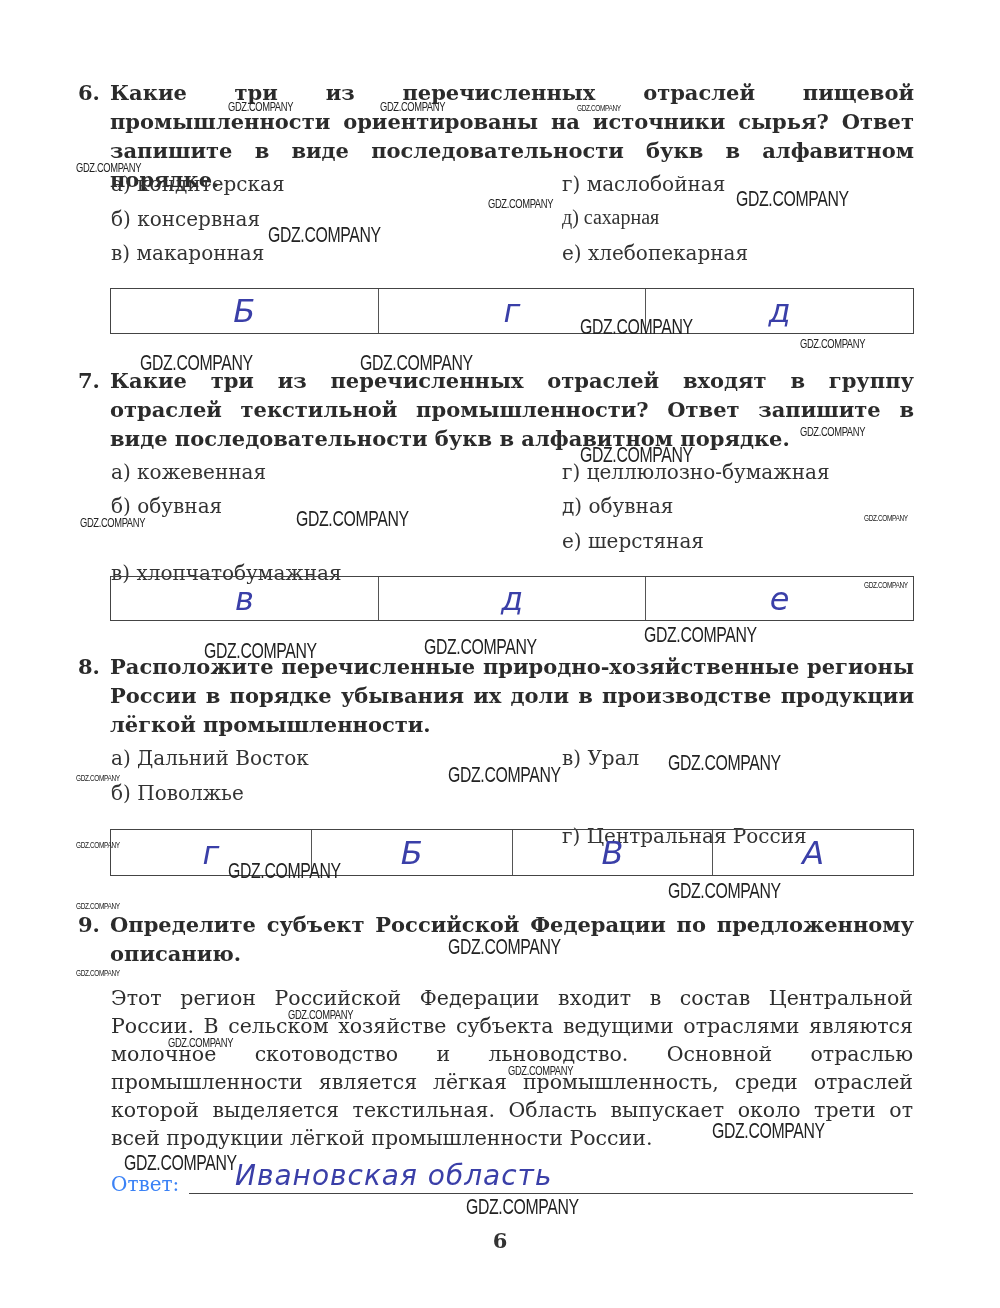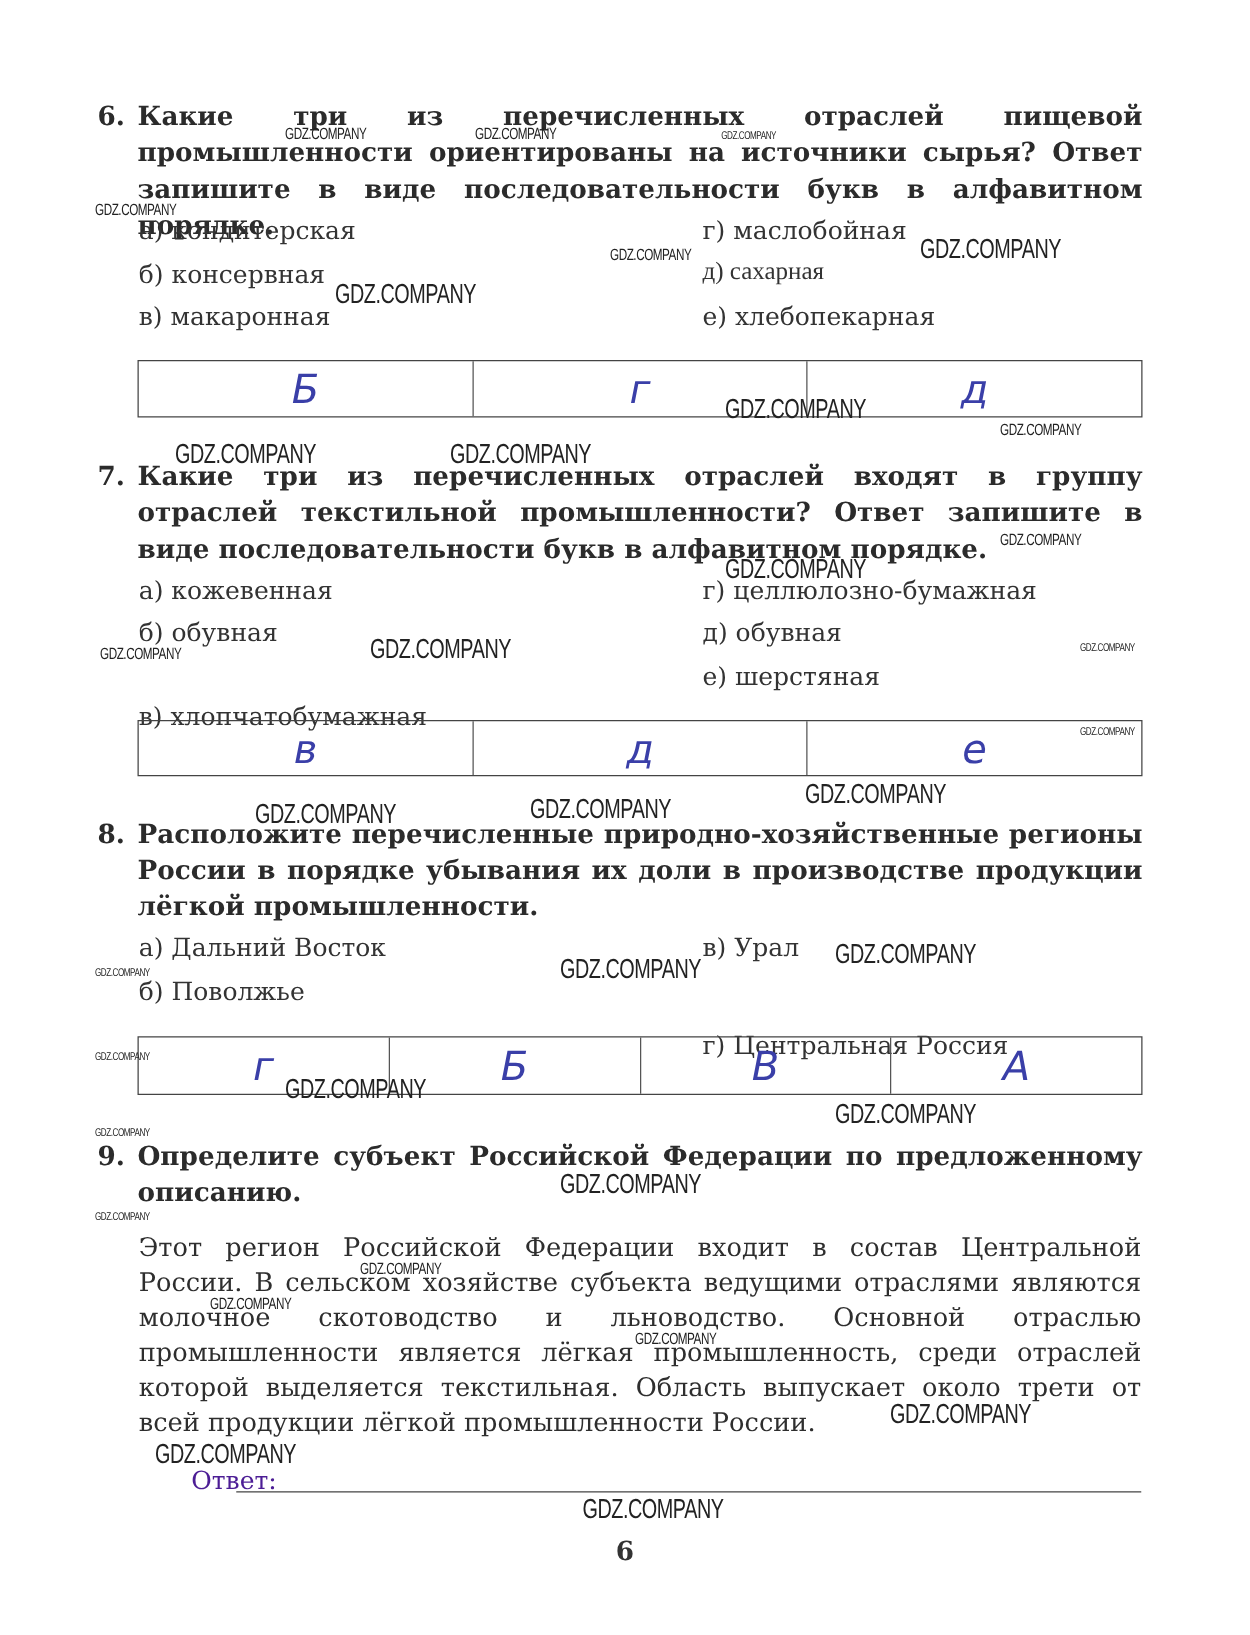--- a/index.html
+++ b/index.html
@@ -11,21 +11,21 @@
   .q-title .txt { display:block; padding-left:32px; }
   .opt { position:absolute; font-size:20px; color:#333; white-space:nowrap; }
   .ans-table { position:absolute; left:110px; width:802px; border:1.5px solid #444; display:flex; }
   .ans-cell { flex:1; border-right:1.2px solid #555; position:relative; height:100%;
               font-family:"DejaVu Sans", sans-serif; color:#3a3fa8; font-size:32px; font-style:italic;
               display:flex; align-items:center; justify-content:center; }
   .ans-cell:last-child { border-right:none; }
   .para { position:absolute; left:111px; width:802px; font-size:20.5px; line-height:28px; text-align:justify;
           text-align-last:left; color:#2e2e2e; }
   .answer-line { position:absolute; left:111px; top:1168px; width:802px; height:30px; }
-  .answer-label { position:absolute; left:0; bottom:2px; font-size:20px; color:#4c1d95;margin-left:42px; }
+  .answer-label { position:absolute; left:0; bottom:2px; font-size:20px; color:#3b82f6; }
   .answer-underline { position:absolute; left:78px; right:0; bottom:4px; border-bottom:1.5px solid #444; }
   .answer-value { position:absolute; left:124px; bottom:6px; font-family:"DejaVu Sans", sans-serif;
                   font-style:italic; font-size:28px; color:#3a3fa8; letter-spacing:1px; }
   .page-num { position:absolute; left:0; width:1000px; top:1228px; text-align:center; font-weight:bold; font-size:21px; color:#333; }
   .wm { position:absolute; font-family:"Liberation Sans", sans-serif; color:#222; transform:scaleX(0.72);
         transform-origin:left top; white-space:nowrap; letter-spacing:-0.5px; }
   .wm.s { font-size:13px; }
   .wm.m { font-size:22px; }
   .wm.xs { font-size:9px; }
 </style>
@@ -80,20 +80,21 @@
 </div>
 
 <div class="q-title" style="top:910px;">
   <span class="num">9.</span>
   <span class="txt">Определите субъект Российской Федерации по предложенному описанию.</span>
 </div>
 <div class="para" style="top:984px;">Этот регион Российской Федерации входит в состав Центральной России. В сельском хозяйстве субъекта ведущими отраслями являются молочное скотоводство и льноводство. Основной отраслью промышленности является лёгкая промышленность, среди отраслей которой выделяется текстильная. Область выпускает около трети от всей продукции лёгкой промышленности России.</div>
 <div class="answer-line">
   <span class="answer-label">Ответ:</span>
   <span class="answer-underline"></span>
+  <span class="answer-value">Ивановская область</span>
 </div>
 
 <div class="page-num">6</div>
 
 <div class="wm s" style="left:228px;top:99px;">GDZ.COMPANY</div>
 <div class="wm s" style="left:380px;top:99px;">GDZ.COMPANY</div>
 <div class="wm xs" style="left:577px;top:103px;">GDZ.COMPANY</div>
 <div class="wm s" style="left:76px;top:160px;">GDZ.COMPANY</div>
 <div class="wm s" style="left:488px;top:196px;">GDZ.COMPANY</div>
 <div class="wm m" style="left:736px;top:186px;">GDZ.COMPANY</div>

